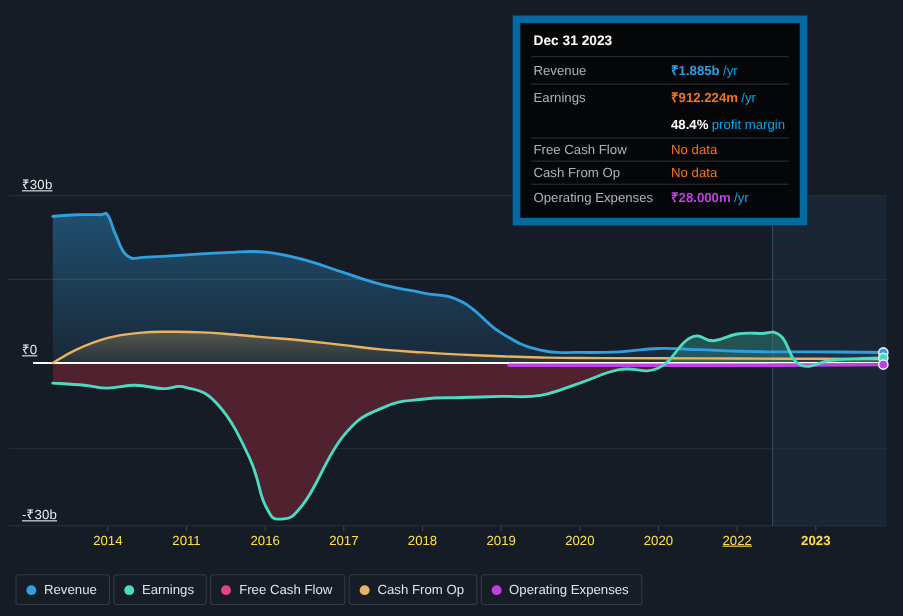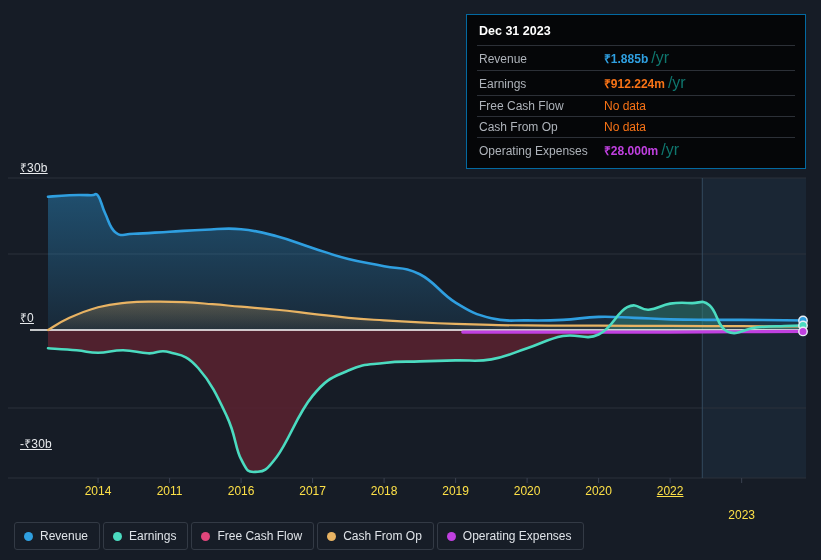--- a/index.html
+++ b/index.html
@@ -32,40 +32,40 @@
     font-size: 12px;
     color: #fde047;
     white-space: nowrap;
     transform: translateX(-50%);
   }
 
   
   .tooltip {
     position: absolute;
     left: 466px; top: 14px;
-    width: 340px;
+    width: 268px;
     background: #050608;
-    border: 1px solid #0369a1;
+    border: 7px solid #0369a1;
     padding: 8px 10px 6px 10px;
     z-index: 20;
   }
   .tt-title {
     font-size: 12.5px; font-weight: bold; color: #ffffff;
     padding: 1px 0 7px 2px;
   }
   .tt-row {
     display: flex; align-items: baseline;
     border-top: 1px solid #2c3037;
     padding: 3px 2px 3px 2px;
     min-height: 17px;
   }
   .tt-row.noborder { border-top: none; }
   .tt-key { width: 125px; font-size: 12px; color: #aeb3ba; flex: none; }
   .tt-val { font-size: 12px; font-weight: bold; }
-  .tt-suffix { font-size: 16px; color: #0f766e; font-weight: normal; margin-left: 3px; }
+  .tt-suffix { font-size: 12px; color: #0ea5e9; font-weight: normal; margin-left: 3px; }
   .tt-nodata { font-size: 12px; color: #f97316; }
   .tt-margin-wrap { display: flex; }
   .tt-margin-pad { width: 125px; flex: none; }
 
   
   .legend {
     position: absolute;
     left: 0; bottom: 0; width: 821px; height: 48px;
     display: flex; align-items: center; gap: 3px;
     padding-left: 14px;
@@ -137,48 +137,52 @@
         <path d="M48.00,196.75C52.72,196.41 60.01,195.56 69.45,195.23C78.89,194.89 84.61,195.12 90.91,195.23C97.20,195.34 94.91,191.72 98.06,195.73C101.20,199.75 101.27,205.33 105.21,213.47C109.14,221.60 109.64,228.26 115.93,232.72C122.23,237.18 122.01,233.96 133.81,233.73C145.61,233.51 153.83,232.60 169.57,231.71C185.30,230.81 189.59,230.24 205.32,229.68C221.05,229.12 225.34,227.72 241.08,229.17C256.81,230.62 261.10,232.14 276.83,236.27C292.56,240.39 296.85,242.90 312.58,247.92C328.32,252.94 332.61,255.05 348.34,259.07C364.07,263.08 368.36,262.82 384.09,266.16C399.83,269.50 404.12,266.24 419.85,274.27C435.58,282.29 439.87,292.94 455.60,302.64C471.34,312.34 475.63,314.45 491.36,318.35C507.09,322.25 511.38,320.04 527.11,320.37C542.85,320.71 547.14,320.65 562.87,319.87C578.60,319.09 582.89,317.27 598.62,316.83C614.35,316.38 618.65,317.28 634.38,317.84C650.11,318.40 654.40,318.91 670.13,319.36C685.86,319.81 690.15,319.76 705.89,319.87C721.62,319.98 719.62,319.74 741.64,319.87C763.67,319.99 791.84,320.32 806.00,320.45" fill="none" stroke="#2f9fe0" stroke-width="2.6" stroke-linecap="round" stroke-linejoin="round"></path>
         <path d="M48.00,348.24C54.29,348.69 65.59,349.26 76.60,350.27C87.62,351.27 87.83,352.80 98.06,352.80C108.28,352.80 112.07,350.16 123.08,350.27C134.10,350.38 137.89,352.86 148.11,353.31C158.34,353.75 158.55,349.06 169.57,352.29C180.58,355.53 185.58,353.96 198.17,368.00C210.76,382.04 217.33,396.07 226.77,416.13C236.21,436.20 234.78,446.94 241.08,459.20C247.37,471.46 247.51,472.42 255.38,471.87C263.24,471.31 264.24,473.39 276.83,456.67C289.42,439.95 296.85,414.82 312.58,395.87C328.32,376.92 332.61,377.78 348.34,370.53C364.07,363.29 368.36,364.94 384.09,362.93C399.83,360.93 404.12,361.97 419.85,361.41C435.58,360.86 439.87,360.85 455.60,360.40C471.34,359.95 475.63,362.06 491.36,359.39C507.09,356.71 511.38,353.37 527.11,348.24C542.85,343.11 547.14,339.09 562.87,336.08C578.60,333.07 584.46,340.91 598.62,334.56C612.78,328.21 616.21,312.66 627.23,307.20C638.24,301.74 639.24,310.51 648.68,309.73C658.12,308.95 660.69,305.10 670.13,303.65C679.57,302.20 682.93,302.81 691.58,303.15C700.24,303.48 701.60,298.93 709.46,305.17C717.33,311.42 717.11,326.62 727.34,331.52C737.57,336.42 743.36,328.69 755.94,327.47C768.53,326.24 773.53,326.41 784.55,325.95C795.56,325.49 801.28,325.50 806.00,325.38" fill="none" stroke="#4bdbc0" stroke-width="2.6" stroke-linecap="round" stroke-linejoin="round"></path>
         <circle cx="803" cy="320.44933333333336" r="4.2" fill="#2f9fe0" stroke="#e9eef5" stroke-width="1.4"></circle>
         <circle cx="803" cy="325.3792" r="4.2" fill="#4bdbc0" stroke="#e9eef5" stroke-width="1.4"></circle>
         <circle cx="803" cy="331.4186666666667" r="4.2" fill="#c040e0" stroke="#e9eef5" stroke-width="1.4"></circle>
       </svg>
 </div>
 
 <div class="ylabel" id="ylab0" style="left:20px; top:159px;">₹30b</div>
 <div class="ylabel" id="ylab1" style="left:20px; top:309px;">₹0</div>
-<div class="ylabel" id="ylab2" style="left:20px; top:435px;">-₹30b</div>
+<div class="ylabel" id="ylab2" style="left:20px; top:459px;">-₹30b</div>
 
 <div id="xlabels">
       <div class="xlabel" style="left: 98.0566px; top: 484px;">2014</div>
       <div class="xlabel" style="left: 169.566px; top: 484px;">2011</div>
       <div class="xlabel" style="left: 241.075px; top: 484px;">2016</div>
       <div class="xlabel" style="left: 312.585px; top: 484px;">2017</div>
       <div class="xlabel" style="left: 384.094px; top: 484px;">2018</div>
       <div class="xlabel" style="left: 455.604px; top: 484px;">2019</div>
       <div class="xlabel" style="left: 527.113px; top: 484px;">2020</div>
       <div class="xlabel" style="left: 598.623px; top: 484px;">2020</div>
       <div class="xlabel" style="left: 670.132px; top: 484px; text-decoration: underline;">2022</div>
-      <div class="xlabel" style="left: 741.642px; top: 508px;">2023</div>
+      <div class="xlabel" style="left: 741.642px; top: 484px; font-weight: bold;">2023</div>
     </div>
 
 <div class="tooltip">
   <div class="tt-title">Dec 31 2023</div>
 
   <div class="tt-row">
     <div class="tt-key">Revenue</div>
     <div><span class="tt-val" style="color:#2f9fe0">₹1.885b</span><span class="tt-suffix">/yr</span></div>
   </div>
 
   <div class="tt-row">
     <div class="tt-key">Earnings</div>
     <div><span class="tt-val" style="color:#f97316">₹912.224m</span><span class="tt-suffix">/yr</span></div>
   </div>
 
+  <div class="tt-row noborder tt-margin-wrap">
+    <div class="tt-margin-pad"></div>
+    <div><span class="tt-val" style="color:#ffffff">48.4%</span><span class="tt-suffix">profit margin</span></div>
+  </div>
 
   <div class="tt-row">
     <div class="tt-key">Free Cash Flow</div>
     <div class="tt-nodata">No data</div>
   </div>
 
   <div class="tt-row">
     <div class="tt-key">Cash From Op</div>
     <div class="tt-nodata">No data</div>
   </div>

